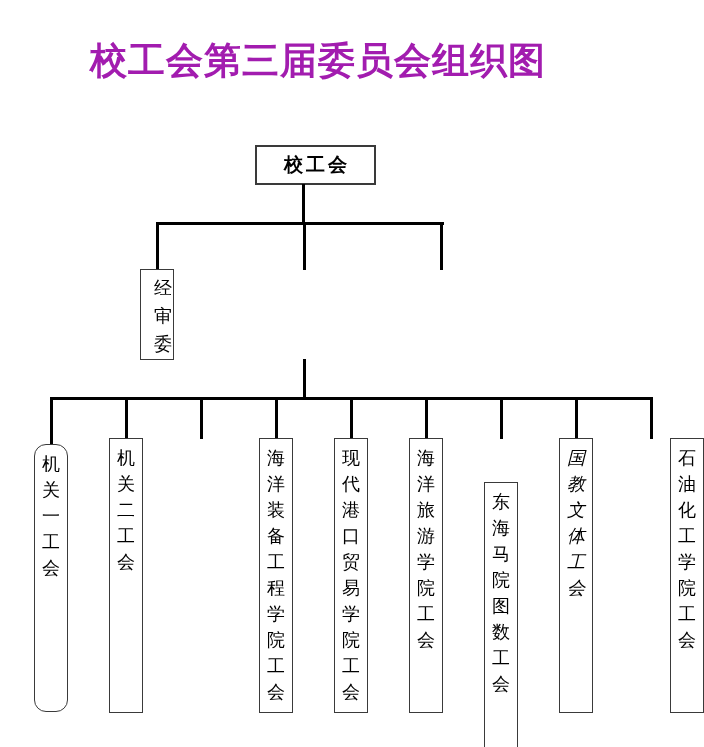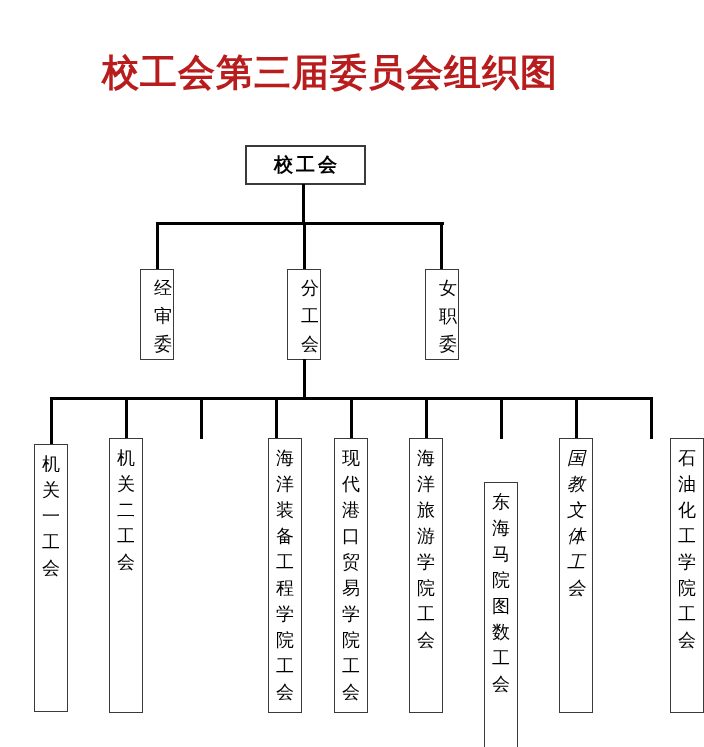--- a/index.html
+++ b/index.html
@@ -9,36 +9,36 @@
     height: 747px;
     background: #ffffff;
     font-family: "DejaVu Serif", "Liberation Serif", serif;
     color: #000;
     overflow: hidden;
   }
   .title {
     position: absolute;
     left: 90px;
     top: 38px;
-    margin: 12px;
+    margin: 0;
     font-size: 37px;
     line-height: 44px;
     font-weight: bold;
     letter-spacing: 1px;
     white-space: nowrap;
-    color: #b91c1c;
+    color: #a21caf;
   }
   .box {
     position: absolute;
     box-sizing: border-box;
     background: #ffffff;
     border: 1.5px solid #3a3a3a;
   }
   .root {
-    left: 245px;
+    left: 255px;
     top: 145px;
     width: 121px;
     height: 40px;
     border-width: 2px;
     display: flex;
     align-items: center;
     justify-content: center;
     font-size: 19px;
     font-weight: bold;
     letter-spacing: 3px;
@@ -86,38 +86,36 @@
     <span>校工会</span>
   </div>
 
   <div class="vline" style="left:301.5px; top:184px; height:40px;"></div>
   <div class="hline" style="left:155.5px; top:222px; width:288px;"></div>
   <div class="vline" style="left:155.5px; top:222px; height:48px;"></div>
   <div class="vline" style="left:302.5px; top:222px; height:48px;"></div>
   <div class="vline" style="left:440px; top:222px; height:48px;"></div>
 
   <div class="box vbox lv2" style="left:140px;">经审委</div>
-  <div class="box vbox lv2" style="left:287px;">分工会</div>
-  <div class="box vbox lv2" style="left:425px;">女职委</div>
 
   <div class="vline" style="left:302.5px; top:359px; height:40px;"></div>
   <div class="hline" style="left:49.5px; top:397px; width:603px;"></div>
 
   <div class="vline" style="left:49.5px;  top:397px; height:48px;"></div>
   <div class="vline" style="left:124.5px; top:397px; height:42px;"></div>
   <div class="vline" style="left:199.5px; top:397px; height:42px;"></div>
   <div class="vline" style="left:274.5px; top:397px; height:42px;"></div>
   <div class="vline" style="left:349.5px; top:397px; height:42px;"></div>
   <div class="vline" style="left:424.5px; top:397px; height:42px;"></div>
   <div class="vline" style="left:499.5px; top:397px; height:42px;"></div>
   <div class="vline" style="left:574.5px; top:397px; height:42px;"></div>
   <div class="vline" style="left:649.5px; top:397px; height:42px;"></div>
 
-  <div class="box vbox lv3 low" style="left:34px;">机关一工会</div>
+  <div class="box vbox lv3 low" style="left:34px;border-radius:12px;">机关一工会</div>
   <div class="box vbox lv3" style="left:109px;text-align:center;">机关二工会</div>
-  <div class="box vbox lv3" style="left:268px;">海洋装备工程学院工会</div>
+  <div class="box vbox lv3" style="left:259px;">海洋装备工程学院工会</div>
   <div class="box vbox lv3" style="left:334px;">现代港口贸易学院工会</div>
   <div class="box vbox lv3" style="left:409px;">海洋旅游学院工会</div>
   <div class="box vbox lv3" style="left:484px;margin-top:44px;">东海马院图数工会</div>
   <div class="box vbox lv3" style="left:559px;font-style:italic;">国教文体工会</div>
   <div class="box vbox lv3" style="left:634px;margin-left:36px;">石油化工学院工会</div>
 
 </div>
 
 </body></html>

